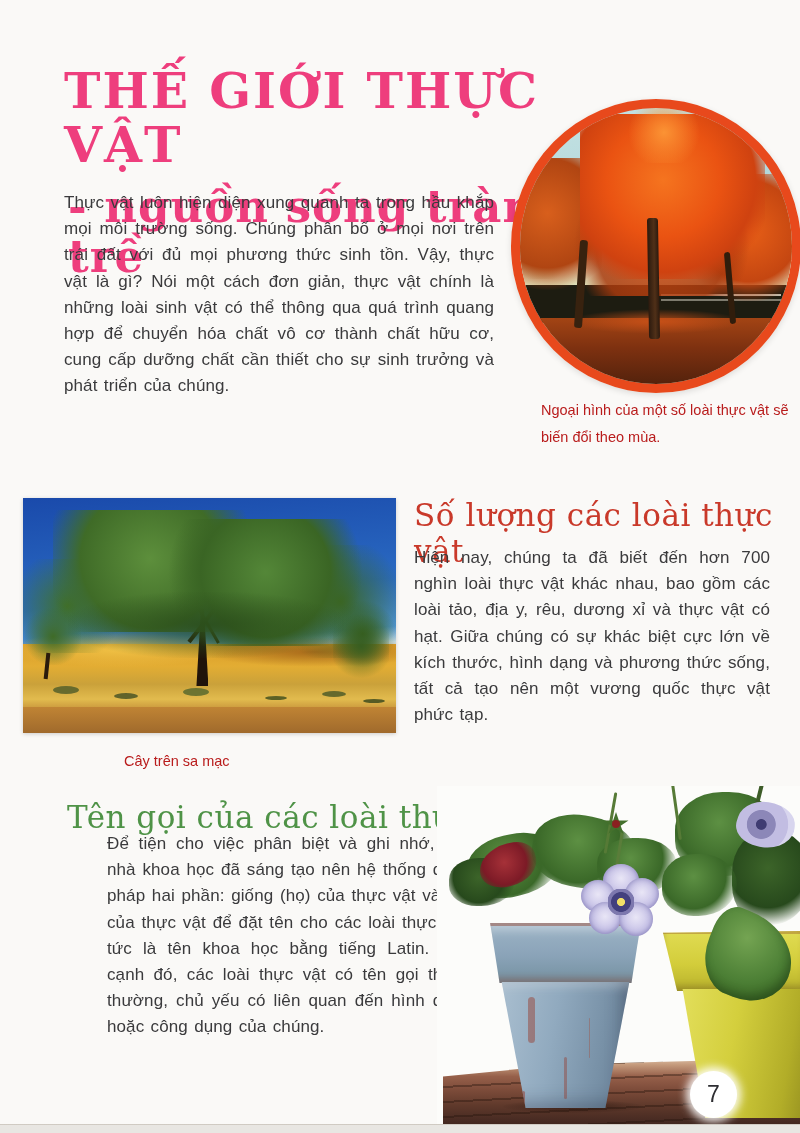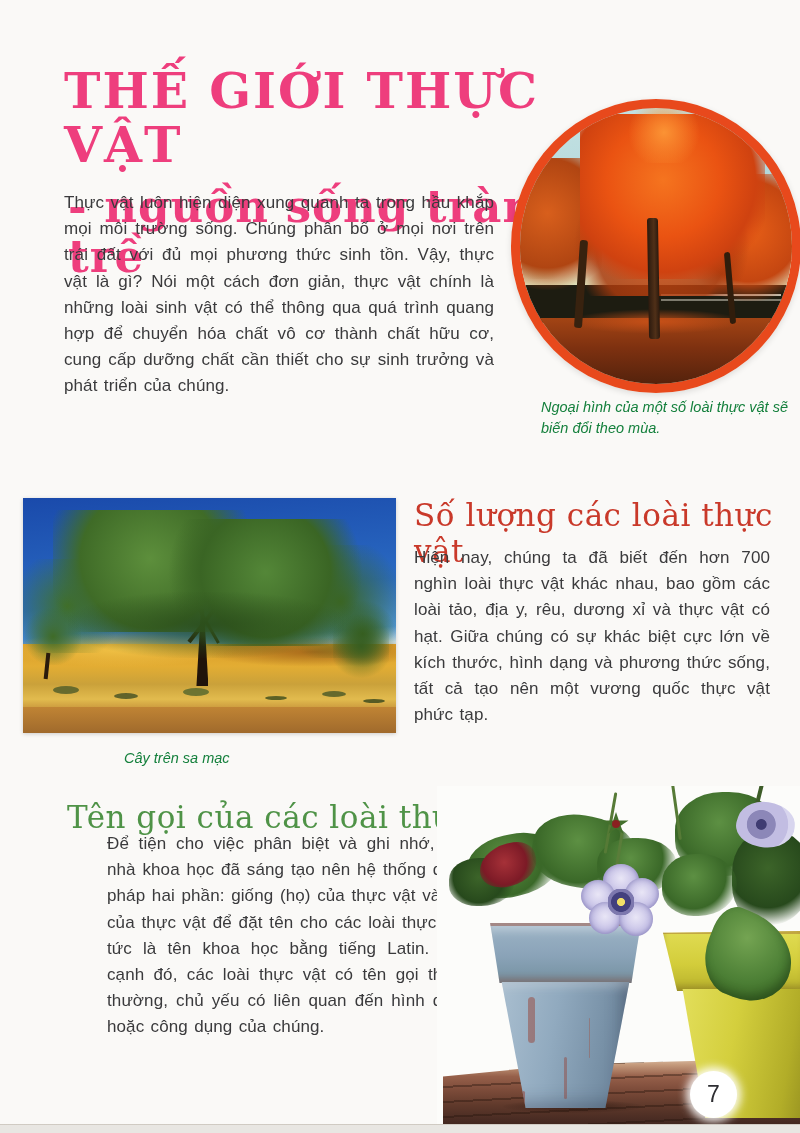--- a/index.html
+++ b/index.html
@@ -13,21 +13,21 @@
   .title{left:64px;top:44px;width:500px;color:#ee3e7d;font-family:"DejaVu Serif",serif;line-height:1.1;}
   .title .t1{display:block;font-size:49px;letter-spacing:2px;}
   .title .t2{display:block;font-size:45px;letter-spacing:1px;margin-top:9px;padding-left:4px;}
   .body-par{font-size:17px;line-height:26.2px;text-align:justify;letter-spacing:.1px;word-spacing:1.5px;margin:0;}
   .intro{left:64px;top:190px;width:430px;}
   .p-right{left:414px;top:545px;width:356px;}
   .p-left{left:67px;top:831px;width:364px;margin-left:40px;}
   .h2{font-family:"DejaVu Serif",serif;font-size:31px;letter-spacing:.5px;margin:0;font-weight:normal;}
   .h-red{left:414px;top:497px;color:#c9392a;}
   .h-green{left:67px;top:799px;color:#4f9347;}
-  .cap{font-size:14.5px;font-style:italic;color:#15803d;line-height:21px;margin:0;}
+  .cap{font-size:14.5px;color:#b91c1c;line-height:27px;margin:0;}
   .cap-circle{left:541px;top:397px;width:255px;}
   .cap-desert{left:124px;top:748px;}
   
   .circle-photo{left:511px;top:99px;width:272px;height:276px;border:9px solid #e8491c;border-radius:50%;
     overflow:hidden;margin:0;box-shadow:0 2px 6px rgba(0,0,0,.12);
     background:linear-gradient(168deg,#c6e2e3 0%,#aed6da 42%,#d6ebe4 58%,#e7ebd2 64%);}
   .circle-photo div{position:absolute;}
   .au-field{left:0;top:55%;width:100%;height:12%;background:linear-gradient(180deg,#eef0d8,#dbe2b6);}
   .au-hedge{left:0;top:64%;width:100%;height:14%;background:#1d1c11;}
   .au-ground{left:0;top:76%;width:100%;height:24%;background:linear-gradient(180deg,#a34414 0%,#7e3110 45%,#54220c 100%);}

